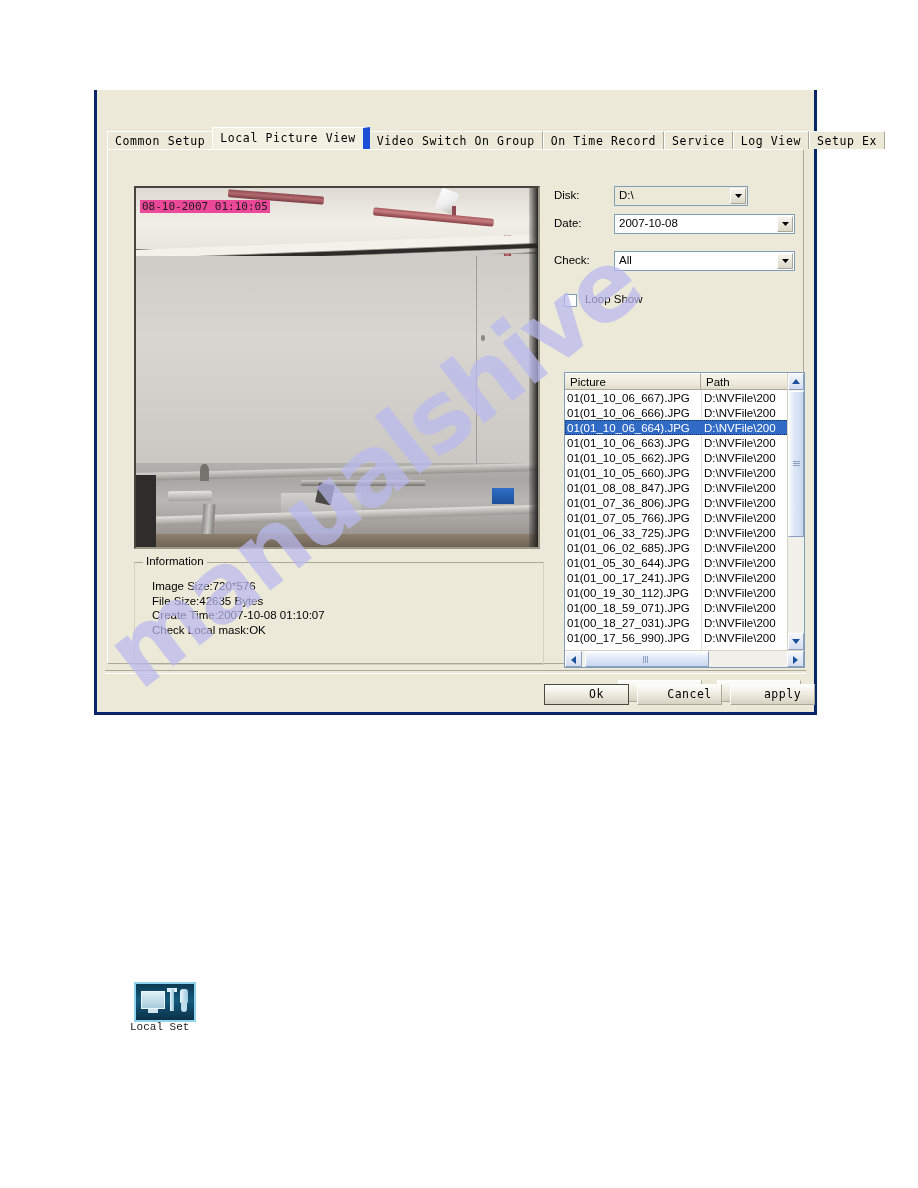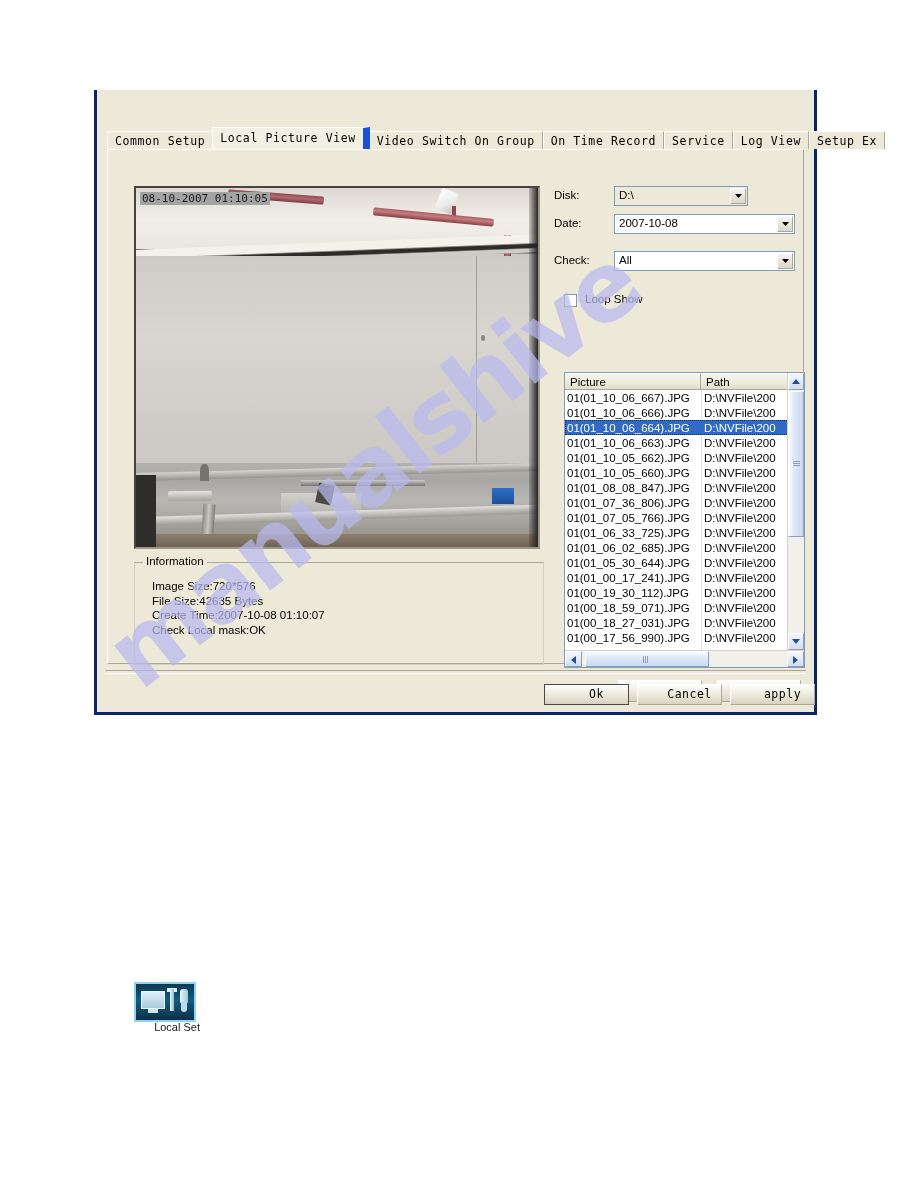--- a/index.html
+++ b/index.html
@@ -290,23 +290,23 @@
     position: absolute; left: 0; top: 80%; width: 5%; height: 20%;
     background: #2f2d2b;
   }
   .pv-darkright {
     position: absolute; right: 0; top: 0; width: 2.2%; height: 100%;
     background: linear-gradient(to right, rgba(40,38,36,0.2), #262422);
   }
   #timestamp {
     position: absolute;
     left: 4px;
-    top: 4px;
+    top: 12px;
     padding: 0 2px;
-    background: #a3a3a3;
+    background: #ec4899;
     color: #1a1a1a;
     font-family: "DejaVu Sans Mono", monospace;
     font-size: 11px;
     letter-spacing: 0px;
     white-space: nowrap;
     z-index: 5;
   }
 
   
   #info-group {
@@ -628,22 +628,22 @@
     position: absolute; left: 45px; top: 18px;
     width: 6px; height: 10px;
     background: #bfdceb;
     border-radius: 0 0 3px 3px;
   }
   #desk-icon-label {
     position: absolute;
     left: -4px;
     top: 39px;
     width: 70px;
-    text-align: right;
-    font-family: Liberation Sans, sans-serif;
+    text-align: left;
+    font-family: Liberation Mono, monospace;
     font-size: 11px;
     color: #1c1c1c;
     white-space: nowrap;
   }
 </style>
 </head>
 <body>
 
 <div id="watermark">
   <div class="wm-text">manualshive</div>

